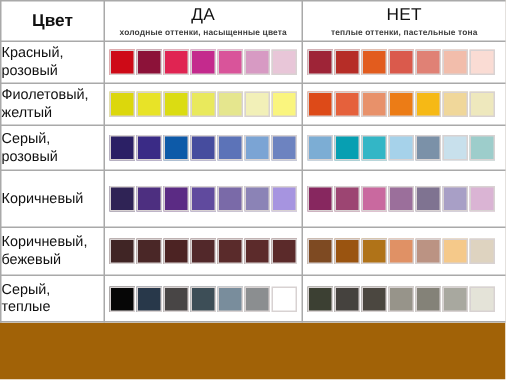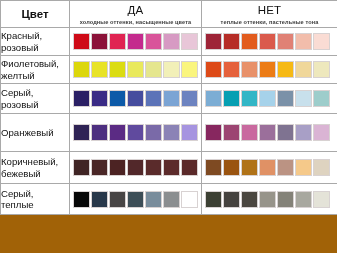--- a/index.html
+++ b/index.html
@@ -199,21 +199,21 @@
               <div class="swatch" title="#33b6c6" style="background: rgb(51, 182, 198);"></div>
               <div class="swatch" title="#a6d2ea" style="background: rgb(166, 210, 234);"></div>
               <div class="swatch" title="#7b91a8" style="background: rgb(123, 145, 168);"></div>
               <div class="swatch" title="#c8e0ec" style="background: rgb(200, 224, 236);"></div>
               <div class="swatch" title="#9dcdcb" style="background: rgb(157, 205, 203);"></div>
             </div>
           </td>
         </tr>
         <tr style="height: 38px;">
           <td class="row-label">
-            <div>Оранжевый</div>
+            <div>Коричневый</div>
           </td>
           <td class="swatch-cell">
             <div class="swatch-strip">
               <div class="swatch" title="#2f2355" style="background: rgb(47, 35, 85);"></div>
               <div class="swatch" title="#4d2f80" style="background: rgb(77, 47, 128);"></div>
               <div class="swatch" title="#5b2b84" style="background: rgb(91, 43, 132);"></div>
               <div class="swatch" title="#604a9e" style="background: rgb(96, 74, 158);"></div>
               <div class="swatch" title="#7a6aa8" style="background: rgb(122, 106, 168);"></div>
               <div class="swatch" title="#8b83b6" style="background: rgb(139, 131, 182);"></div>
               <div class="swatch" title="#a694e0" style="background: rgb(166, 148, 224);"></div>

